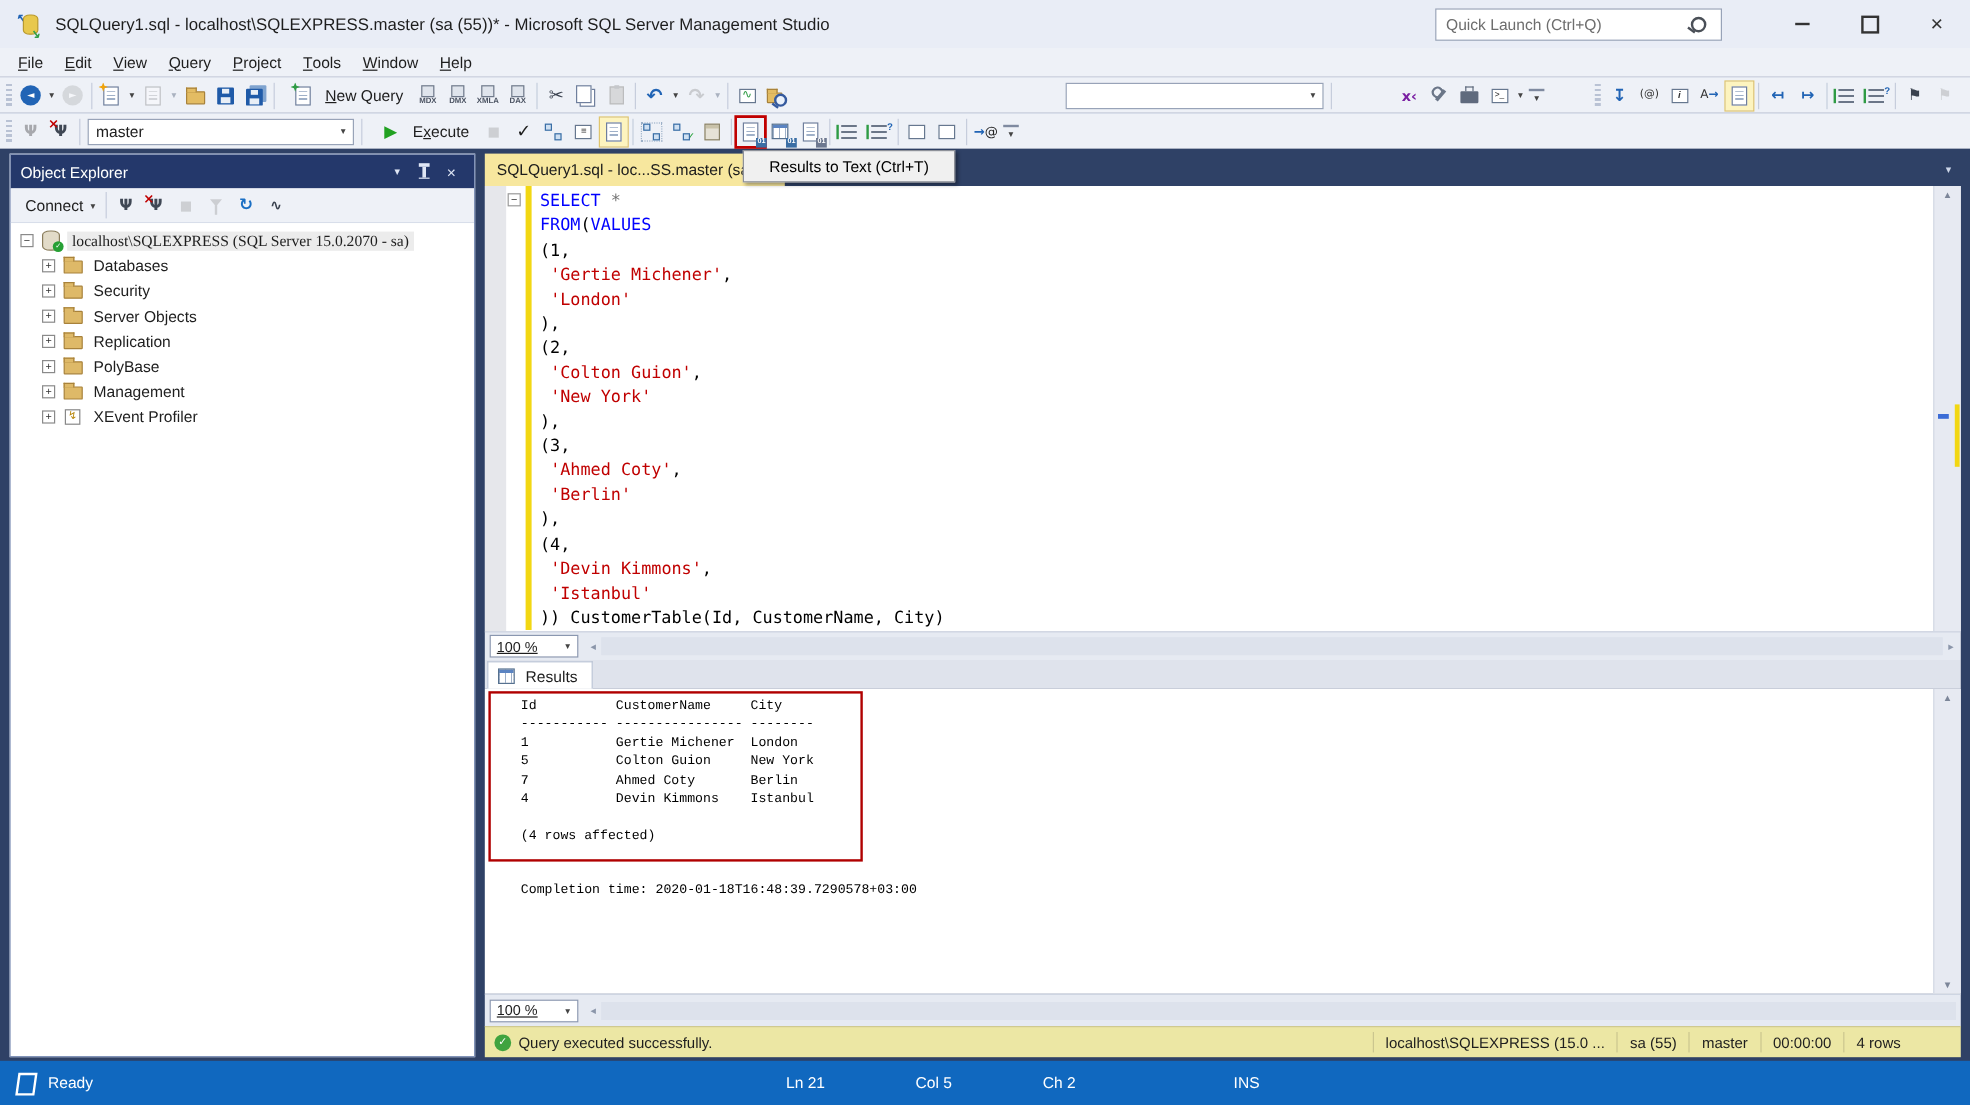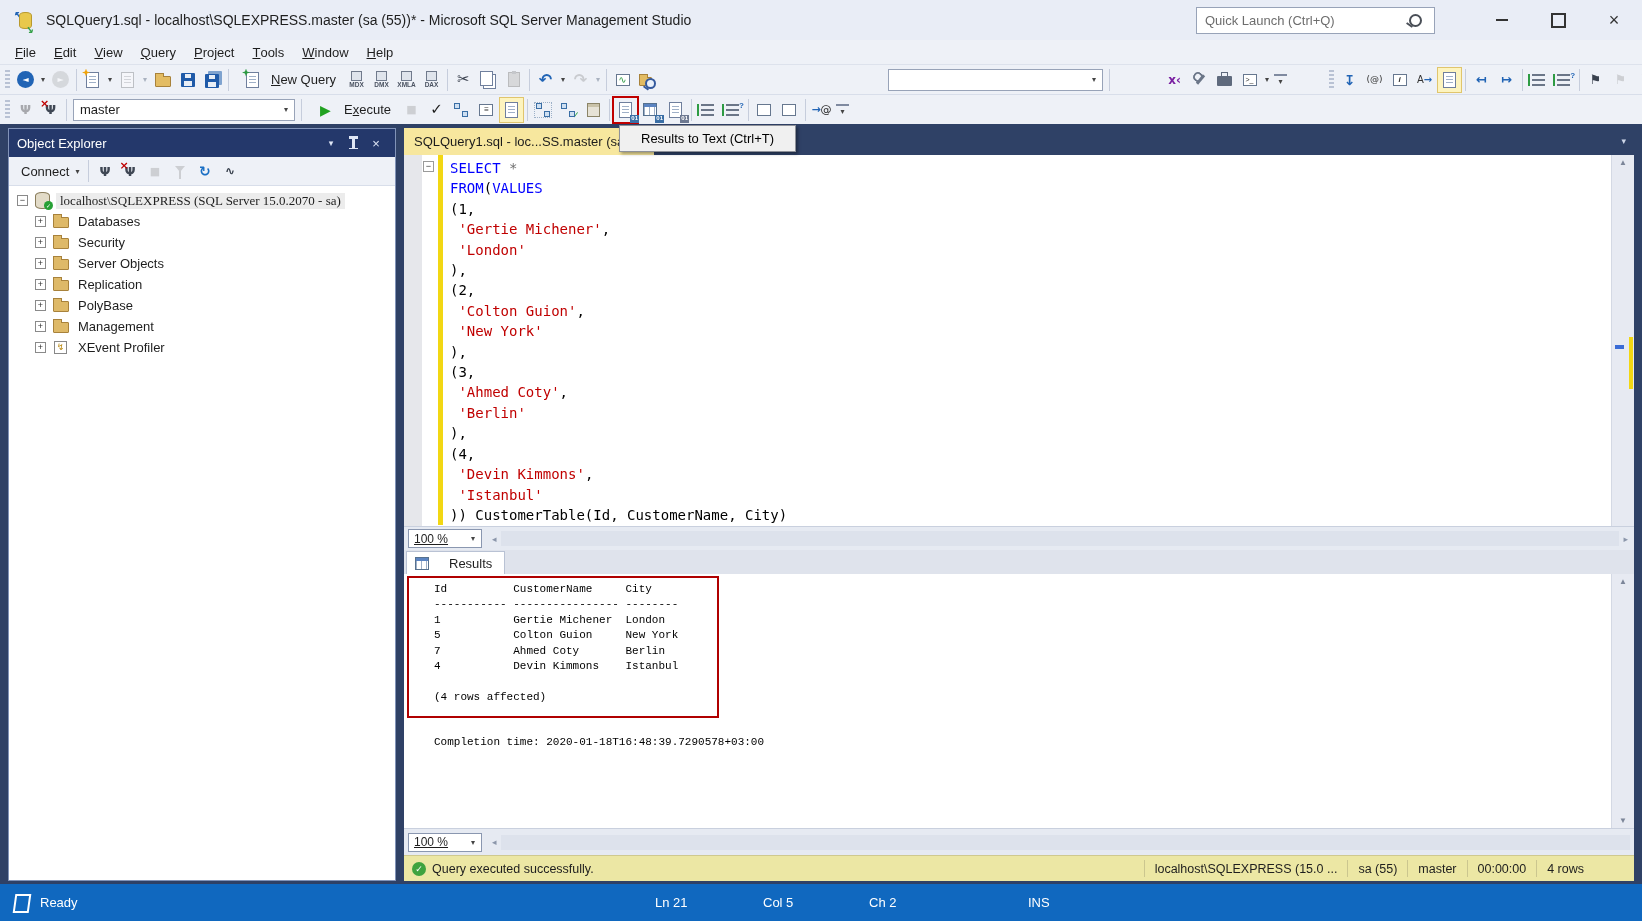--- a/index.html
+++ b/index.html
@@ -164,21 +164,21 @@
   .ymark{position:absolute;right:1px;top:182px;width:4px;height:52px;background:#F2D713;}
   .bmark{position:absolute;left:3px;top:190px;width:9px;height:4px;background:#3b6cd6;}
   .zoomrow{height:23px;flex:none;background:#E6EAF2;display:flex;align-items:center;border-top:1px solid #c9d0de;}
   .zcombo{display:flex;height:19px;border:1px solid #8a97b0;background:#fff;align-items:center;
           margin-left:4px;width:74px;box-sizing:border-box;}
   .zcombo .cval{font-size:12px;padding:0 5px;text-decoration:underline;}
   .harrow{color:#8b96aa;font-size:9px;margin-left:10px;}
   .htrack{flex:1;height:15px;background:#DDE2EC;margin:0 4px;}
   .restabs{height:24px;flex:none;background:#DFE3EC;display:flex;align-items:flex-end;}
   .restab{height:22px;background:#fff;border:1px solid #b9c2d4;border-bottom:none;display:flex;
-          align-items:center;gap:20px;padding:0 12px 0 8px;font-size:13px;margin-left:2px;}
+          align-items:center;gap:9px;padding:0 12px 0 8px;font-size:13px;margin-left:2px;}
   .results{flex:none;height:254px;background:#fff;position:relative;overflow:hidden;}
   .redbox{position:absolute;left:3px;top:2px;width:308px;height:138px;border:2px solid #B00000;}
   .rescol{position:absolute;left:30px;top:8px;right:24px;
           font-family:"Liberation Mono",monospace;font-size:11px;line-height:15.4px;color:#000;}
   .rline{white-space:pre;min-height:15.4px;}
   .completion{position:absolute;left:30px;top:162px;font-family:"Liberation Mono",monospace;
               font-size:11px;color:#000;white-space:pre;}
   .rsb{position:absolute;right:0;top:0;bottom:0;width:22px;background:#E7EAF2;border-left:1px solid #d4d9e4;}
   .rsb .dn{position:absolute;bottom:0;left:0;right:0;}
   

